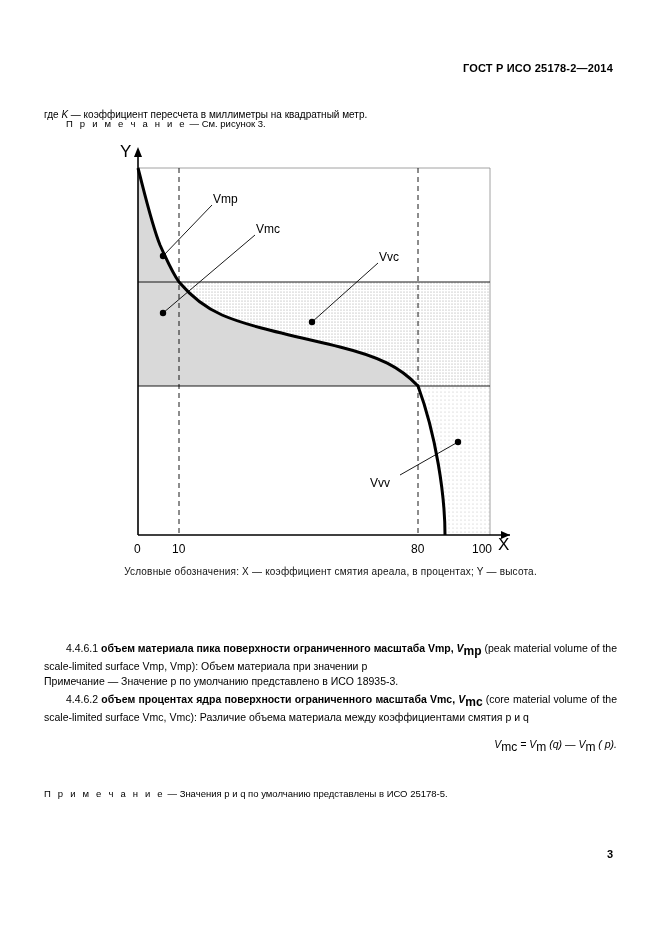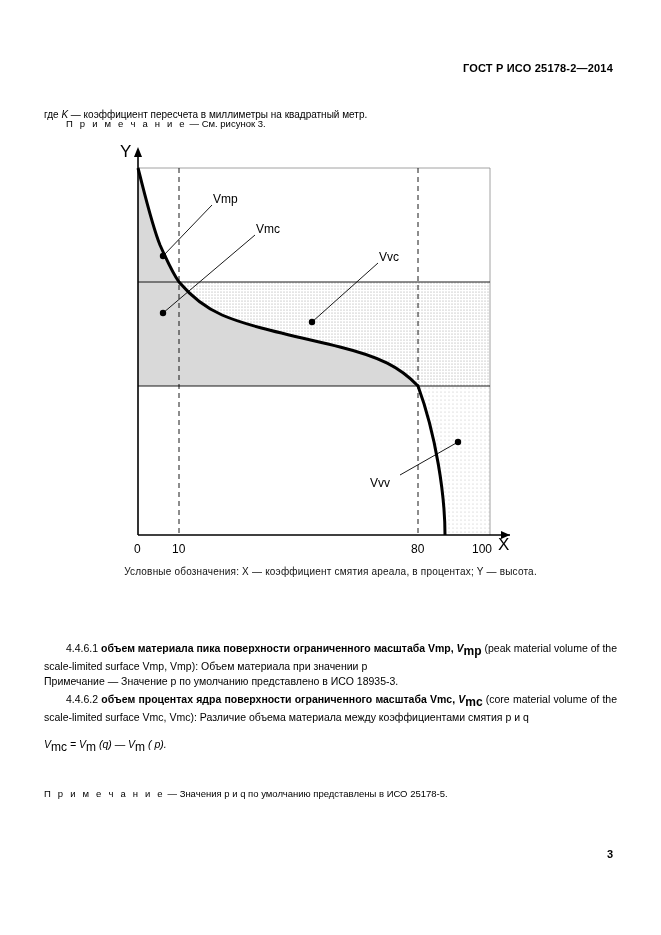--- a/index.html
+++ b/index.html
@@ -89,21 +89,21 @@
   .indent { text-indent: 22px; }
   .sub { font-size: 12px; vertical-align: -0.25em; }
 
   #para1 { top: 641px; }
   #para2 { top: 692px; }
   .formula {
     position: absolute;
     left: 44px;
     top: 738px;
     width: 573px;
-    text-align: left;
+    text-align: right;
     font-size: 10.5px;
   }
   .formula i { font-style: italic; }
   #note2 { top: 786px; font-size: 9.5px; }
 
   .pageno {
     position: absolute;
     right: 48px;
     top: 848px;
     font-size: 11px;

